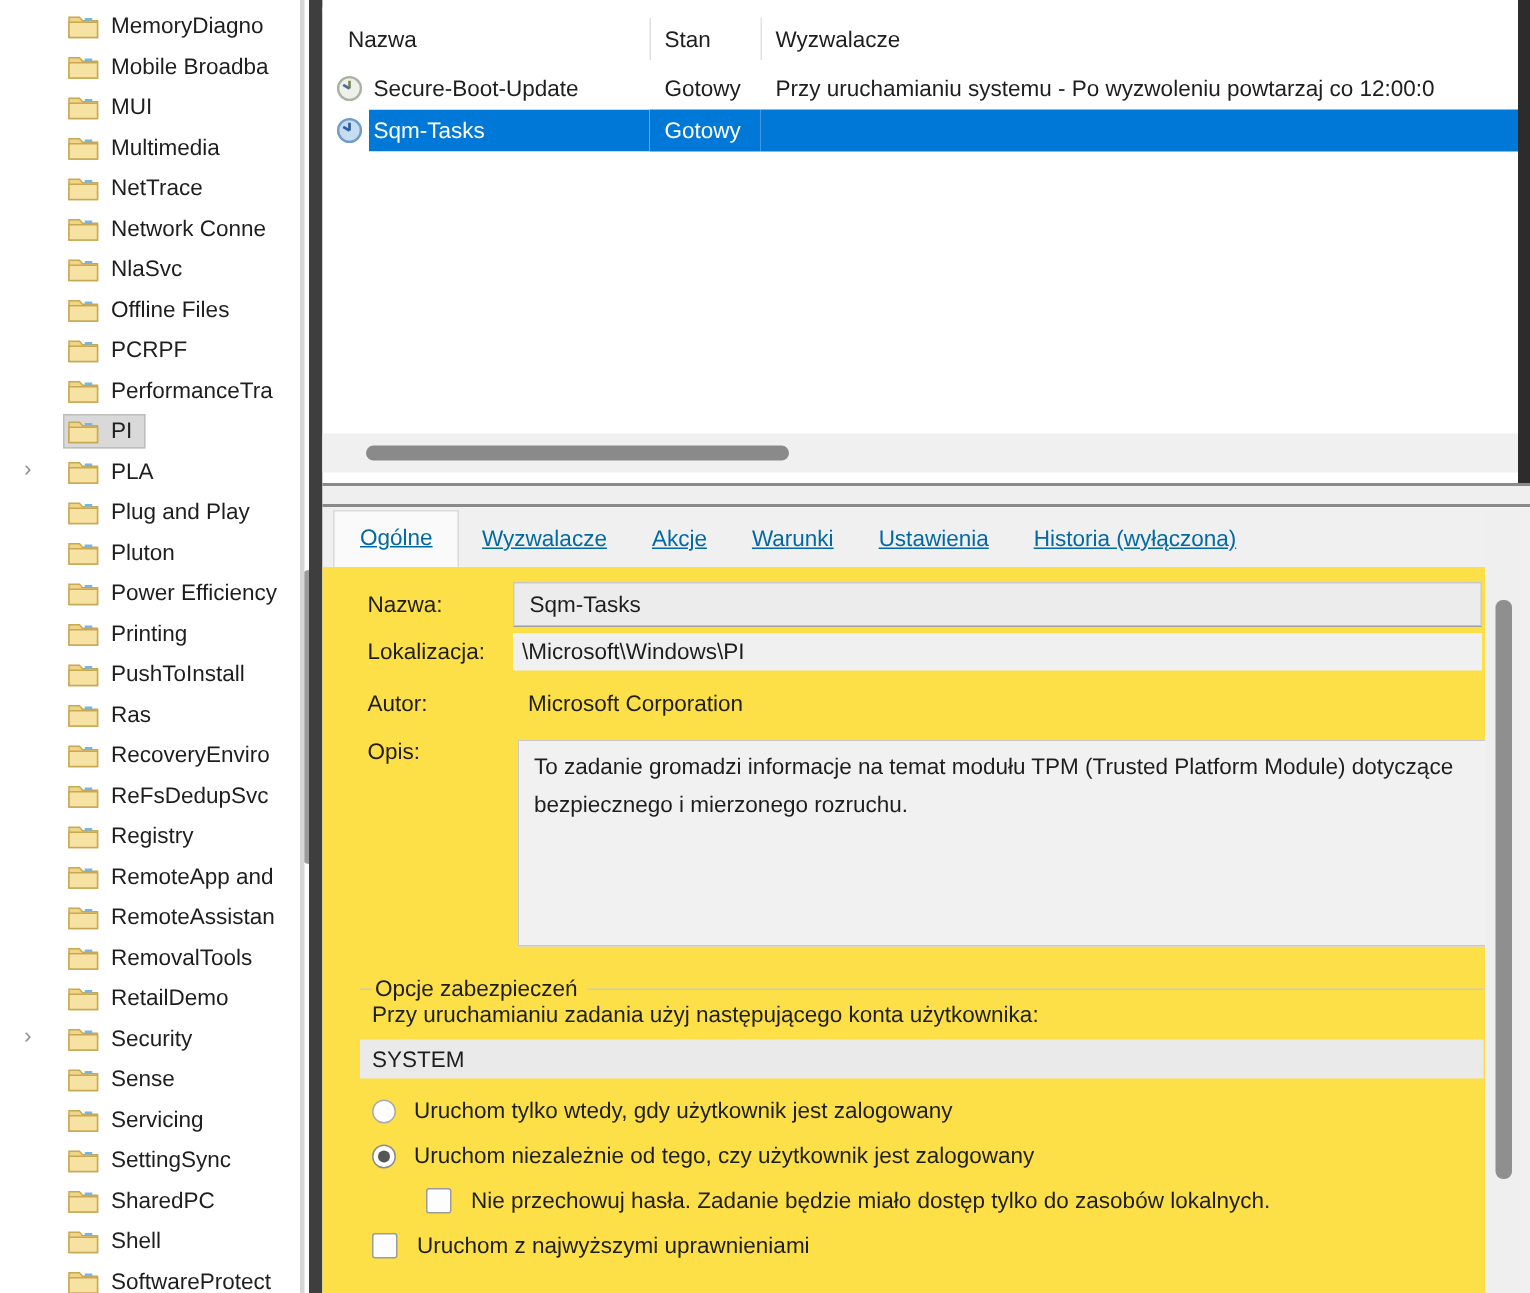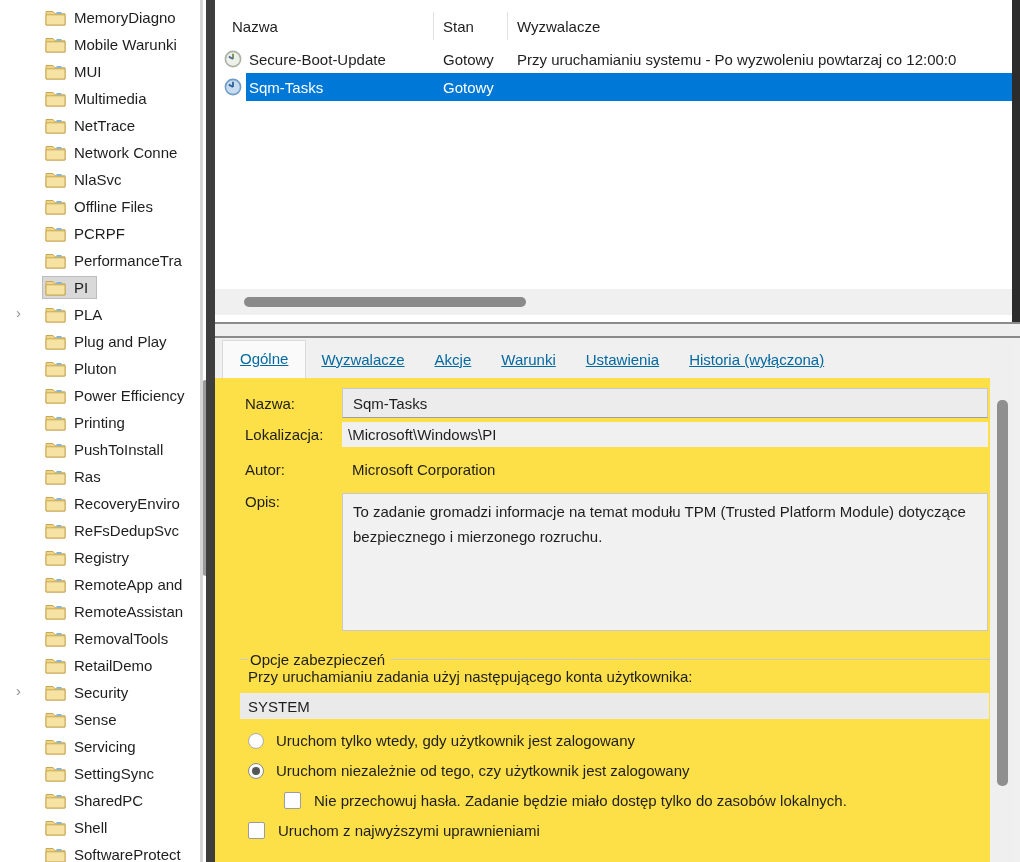--- a/index.html
+++ b/index.html
@@ -60,21 +60,21 @@
   .frow{display:flex;}
   .flabel{width:97px;flex:none;}
   .name-row .flabel{padding-top:7px;}
   .name-input{width:646px;height:30px;box-sizing:border-box;background:#ececec;
     border:1px solid #c9c9c9;border-bottom-color:#9e9e9e;display:flex;align-items:center;padding-left:10px;}
   .loc-row{margin-top:4px;}
   .loc-row .flabel{padding-top:4px;}
   .loc-band{width:646px;height:25px;box-sizing:border-box;background:#f0f0f0;display:flex;align-items:center;padding-left:6px;}
   .autor-row{margin-top:14px;}
   .autor-val{padding-left:10px;}
-  .desc-row{margin-top:15px;}
+  .desc-row{margin-top:15px;justify-content:space-between;}
   .desc-box{width:646px;height:138px;box-sizing:border-box;background:#f1f1f1;border:1px solid #c9c9c9;
     padding:5px 2px 0 10px;line-height:25px;overflow:hidden;}
   .desc-line{white-space:nowrap;overflow:hidden;}
   .sec-group{margin-top:20px;margin-left:-5px;width:753px;border:1px solid #cacaca;border-bottom:none;border-left:none;border-right:none;padding:0 0 0 8px;}
   .sec-group legend{padding:0 6px 0 2px;margin-left:0px;}
   .sec-prompt{}
   .sys-band{margin-top:8px;margin-left:-8px;width:749px;height:26px;box-sizing:border-box;background:#eaeaea;display:flex;align-items:center;padding-left:8px;}
   .opt-row{margin-top:13px;display:flex;align-items:flex-start;}
   .radio{width:16px;height:16px;border-radius:50%;border:1px solid #ababab;background:#fdfdfd;flex:none;position:relative;top:1px;box-sizing:border-box;}
   .radio.on{border-color:#8b8b8b;}
@@ -110,21 +110,21 @@
         <div class="tree-item">
 
     <span class="item-inner">
       <span class="folder-icon">
         <svg viewBox="0 0 21 17" width="21" height="17">
           <path d="M1 2.5 h7 l2 2.3 h10 v11.2 h-19 z" fill="#efd588" stroke="#c9a852" stroke-width="1"></path>
           <path d="M1 5.8 h19 v10.2 h-19 z" fill="#f6e3a4" stroke="#c9a852" stroke-width="1"></path>
           <rect x="11.5" y="3" width="5" height="1.8" fill="#79b5e3"></rect>
         </svg>
       </span>
-      <span class="tree-label">Mobile Warunki</span>
+      <span class="tree-label">Mobile Broadba</span>
     </span>
   </div>
         <div class="tree-item">
 
     <span class="item-inner">
       <span class="folder-icon">
         <svg viewBox="0 0 21 17" width="21" height="17">
           <path d="M1 2.5 h7 l2 2.3 h10 v11.2 h-19 z" fill="#efd588" stroke="#c9a852" stroke-width="1"></path>
           <path d="M1 5.8 h19 v10.2 h-19 z" fill="#f6e3a4" stroke="#c9a852" stroke-width="1"></path>
           <rect x="11.5" y="3" width="5" height="1.8" fill="#79b5e3"></rect>

